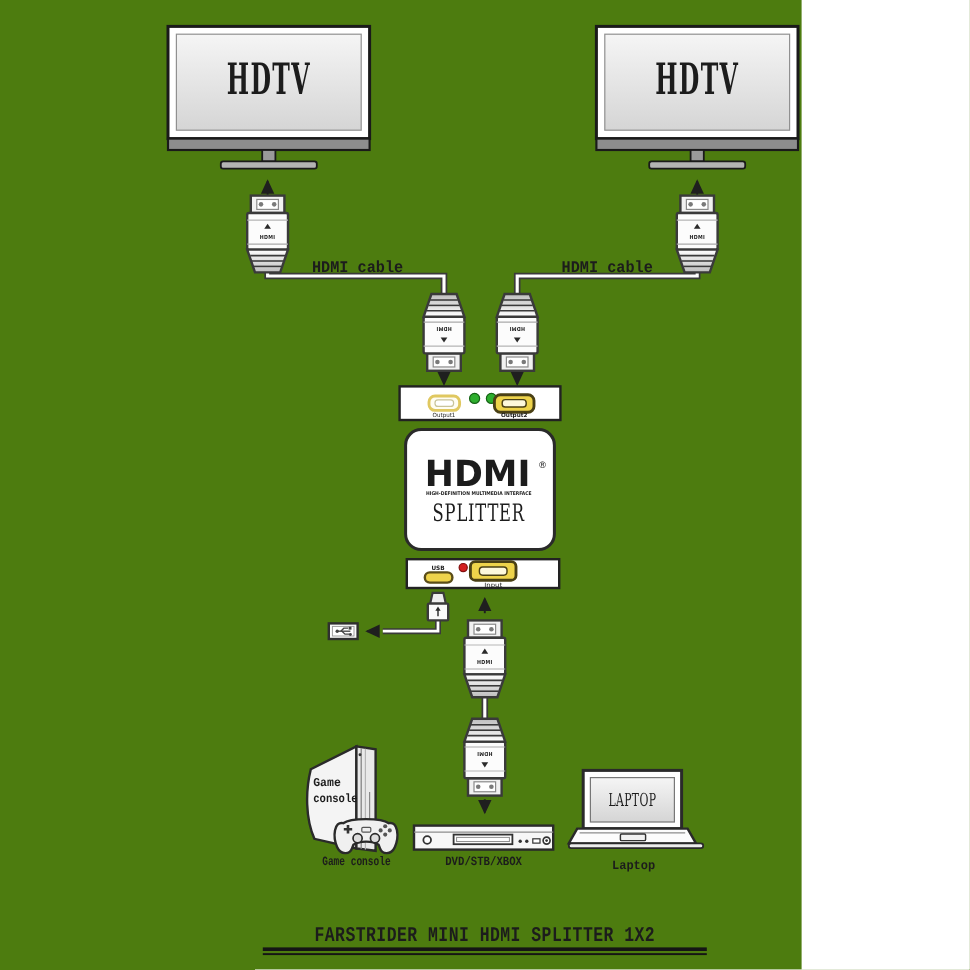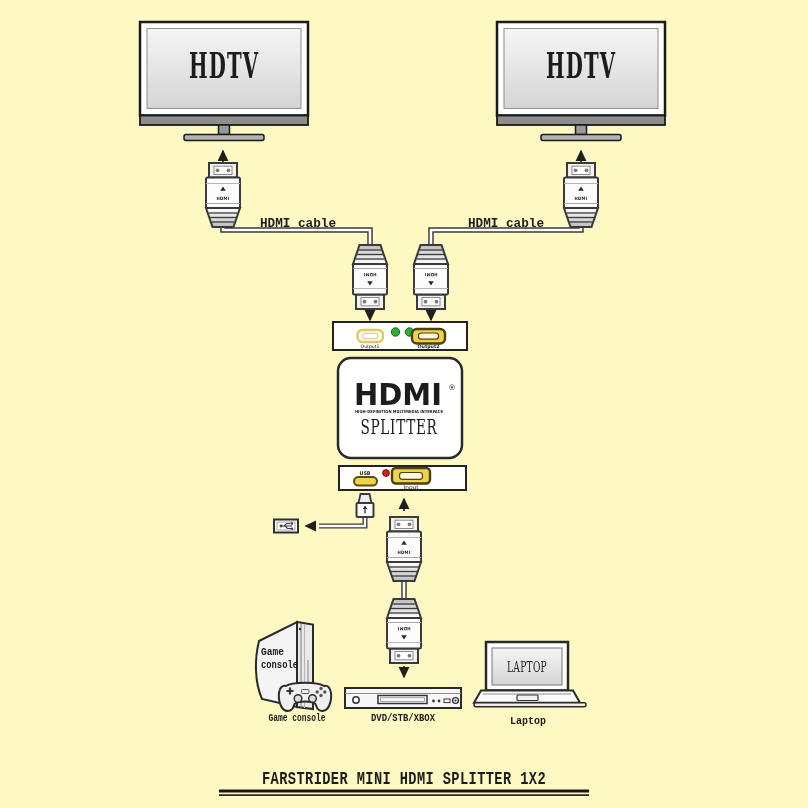--- a/index.html
+++ b/index.html
@@ -1,16 +1,16 @@
 <!DOCTYPE html>
 <html><head>
 <meta charset="utf-8">
 <style>
   html,body{margin:0;padding:0;background:#fff;}
-  #canvas{position:relative;width:808px;height:808px;background:#fef9c3;overflow:hidden;}
+  #canvas{position:relative;width:668px;height:808px;background:#4d7c0f;overflow:hidden;}
   .mono{font-family:"Liberation Mono",monospace;font-weight:bold;}
   .serif{font-family:"DejaVu Serif",serif;}
   .sans{font-family:"DejaVu Sans",sans-serif;}
   text{fill:#1c1c1c;}
 </style>
 </head>
 <body>
 
 <div id="canvas">
 <svg width="808" height="808" viewBox="0 0 808 808" xmlns="http://www.w3.org/2000/svg">

